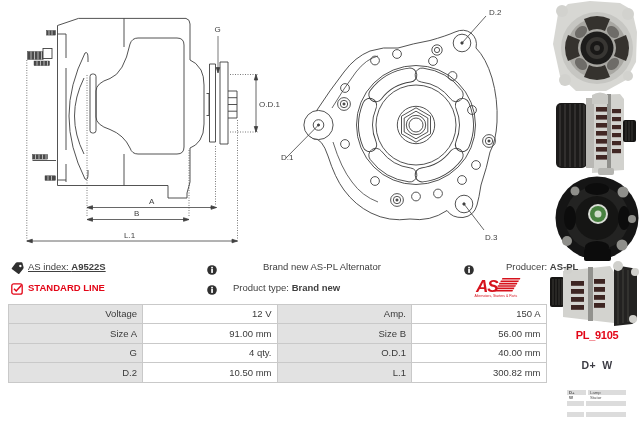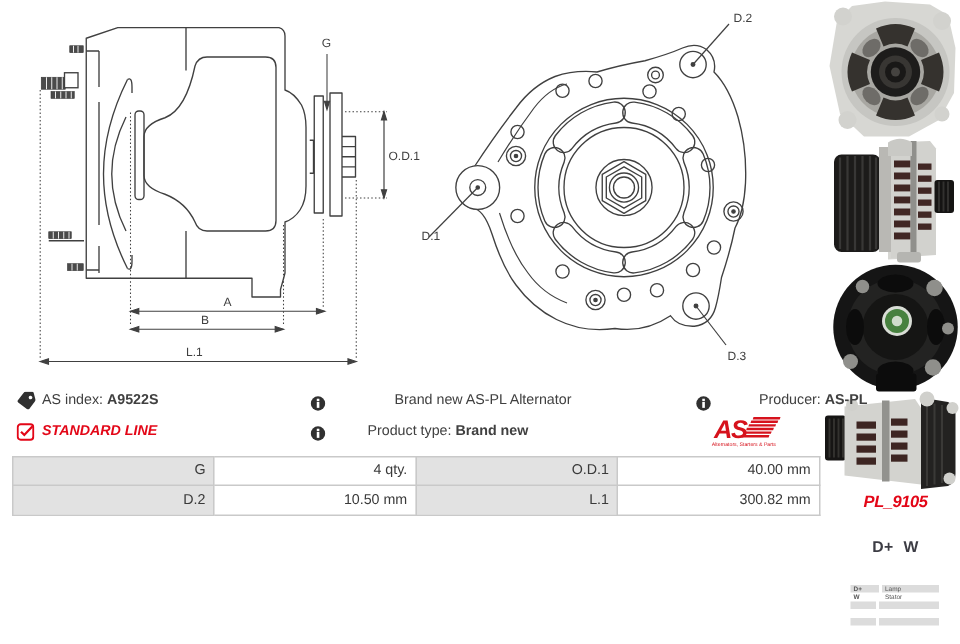--- a/index.html
+++ b/index.html
@@ -1,19 +1,19 @@
 <!DOCTYPE html>
 <html><head>
 <meta charset="utf-8">
 <style>
   html,body{margin:0;padding:0;}
   body{width:640px;height:429px;background:#ffffff;font-family:"Liberation Sans",sans-serif;position:relative;overflow:hidden;}
   .abs{position:absolute;}
   .txt{color:#404040;font-size:9.5px;}
-  .red{color:#e30617;font-style:italic;}
+  .red{color:#e30617;}
   table.spec{border-collapse:collapse;table-layout:fixed;}
   table.spec td{border:1px solid #c9c9c9;font-size:9.5px;color:#3a3a3a;text-align:right;padding:0 5px 0 0;height:18.5px;}
   td.lab{background:#e2e2e2;}
   td.val{background:#ffffff;}
 </style>
 </head>
 <body>
 
 <svg class="abs" style="left:0px;top:0px;" width="290" height="256" viewBox="0 0 290 256">
   <g fill="none" stroke="#404040" stroke-width="0.9" stroke-linejoin="round">
@@ -280,21 +280,21 @@
         <circle cx="20" cy="270" r="4"></circle>
       </g>
   </g>
 </svg>
 
 <div class="abs" style="left:11px;top:260px;width:14px;height:12px;">
   <svg width="13" height="12" viewBox="0 0 13 12">
       <path d="M1 5.2 L5.4 0.8 Q6 0.2 6.9 0.3 L11.2 0.8 Q12 0.9 12.1 1.7 L12.6 6 Q12.7 6.9 12.1 7.5 L7.7 11.9 Q7 12.6 6.3 11.9 L1 6.6 Q0.3 5.9 1 5.2 Z M9.6 3.3 a1.2 1.2 0 1 0 0.01 0 Z" fill="#303030" fill-rule="evenodd" transform="rotate(-8 6 6)"></path>
     </svg>
 </div>
-<div class="abs txt" style="left:28px;top:261px;">AS index: <b>A9522S</b></div>
+<div class="abs txt" style="left:28px;top:261px;text-decoration:underline;">AS index: <b>A9522S</b></div>
 
 <div class="abs" style="left:207px;top:261px;">
   <svg width="10" height="10" viewBox="0 0 11 11">
       <circle cx="5.5" cy="5.5" r="5.3" fill="#303030"></circle>
       <rect x="4.6" y="4.4" width="1.9" height="4.3" fill="#fff"></rect>
       <rect x="4.6" y="2" width="1.9" height="1.8" fill="#fff"></rect>
     </svg>
 </div>
 <div class="abs txt" style="left:222px;top:261px;margin-left:41px;">Brand new AS-PL Alternator</div>
 
@@ -315,21 +315,21 @@
 </div>
 <div class="abs txt red" style="left:28px;top:282px;font-weight:bold;">STANDARD LINE</div>
 
 <div class="abs" style="left:207px;top:281px;">
   <svg width="10" height="10" viewBox="0 0 11 11">
       <circle cx="5.5" cy="5.5" r="5.3" fill="#303030"></circle>
       <rect x="4.6" y="4.4" width="1.9" height="4.3" fill="#fff"></rect>
       <rect x="4.6" y="2" width="1.9" height="1.8" fill="#fff"></rect>
     </svg>
 </div>
-<div class="abs txt" style="left:222px;top:282px;padding-left:23px;">Product type: <b>Brand new</b></div>
+<div class="abs txt" style="left:210px;top:282px;padding-left:23px;">Product type: <b>Brand new</b></div>
 
 <div class="abs" style="left:473px;top:276px;width:52px;height:22px;text-decoration:underline;">
   <svg width="52" height="22" viewBox="0 0 52 22">
     <g fill="#d6121c">
       <text x="3" y="16" font-family="Liberation Sans, sans-serif" font-size="17" font-weight="bold" font-style="italic" letter-spacing="-1">AS</text>
       <g>
         <rect x="30" y="2" width="18" height="1.6" transform="skewX(-18)"></rect>
         <rect x="29.3" y="4.4" width="18" height="1.6" transform="skewX(-18)"></rect>
         <rect x="28.6" y="6.8" width="18" height="1.6" transform="skewX(-18)"></rect>
         <rect x="27.9" y="9.2" width="18" height="1.6" transform="skewX(-18)"></rect>
@@ -342,20 +342,32 @@
 </div>
 
 <table class="spec abs" style="left:7.5px;top:303.5px;width:538px;">
   <colgroup>
       <col style="width:134.5px">
       <col style="width:134.5px">
       <col style="width:134.5px">
       <col style="width:134.5px">
     </colgroup>
   <tbody>
+      <tr>
+        <td class="lab">Voltage</td>
+        <td class="val">12 V</td>
+        <td class="lab">Amp.</td>
+        <td class="val">150 A</td>
+      </tr>
+  <tr>
+        <td class="lab">Size A</td>
+        <td class="val">91.00 mm</td>
+        <td class="lab">Size B</td>
+        <td class="val">56.00 mm</td>
+      </tr>
   <tr>
         <td class="lab">G</td>
         <td class="val">4 qty.</td>
         <td class="lab">O.D.1</td>
         <td class="val">40.00 mm</td>
       </tr>
   <tr>
         <td class="lab">D.2</td>
         <td class="val">10.50 mm</td>
         <td class="lab">L.1</td>

